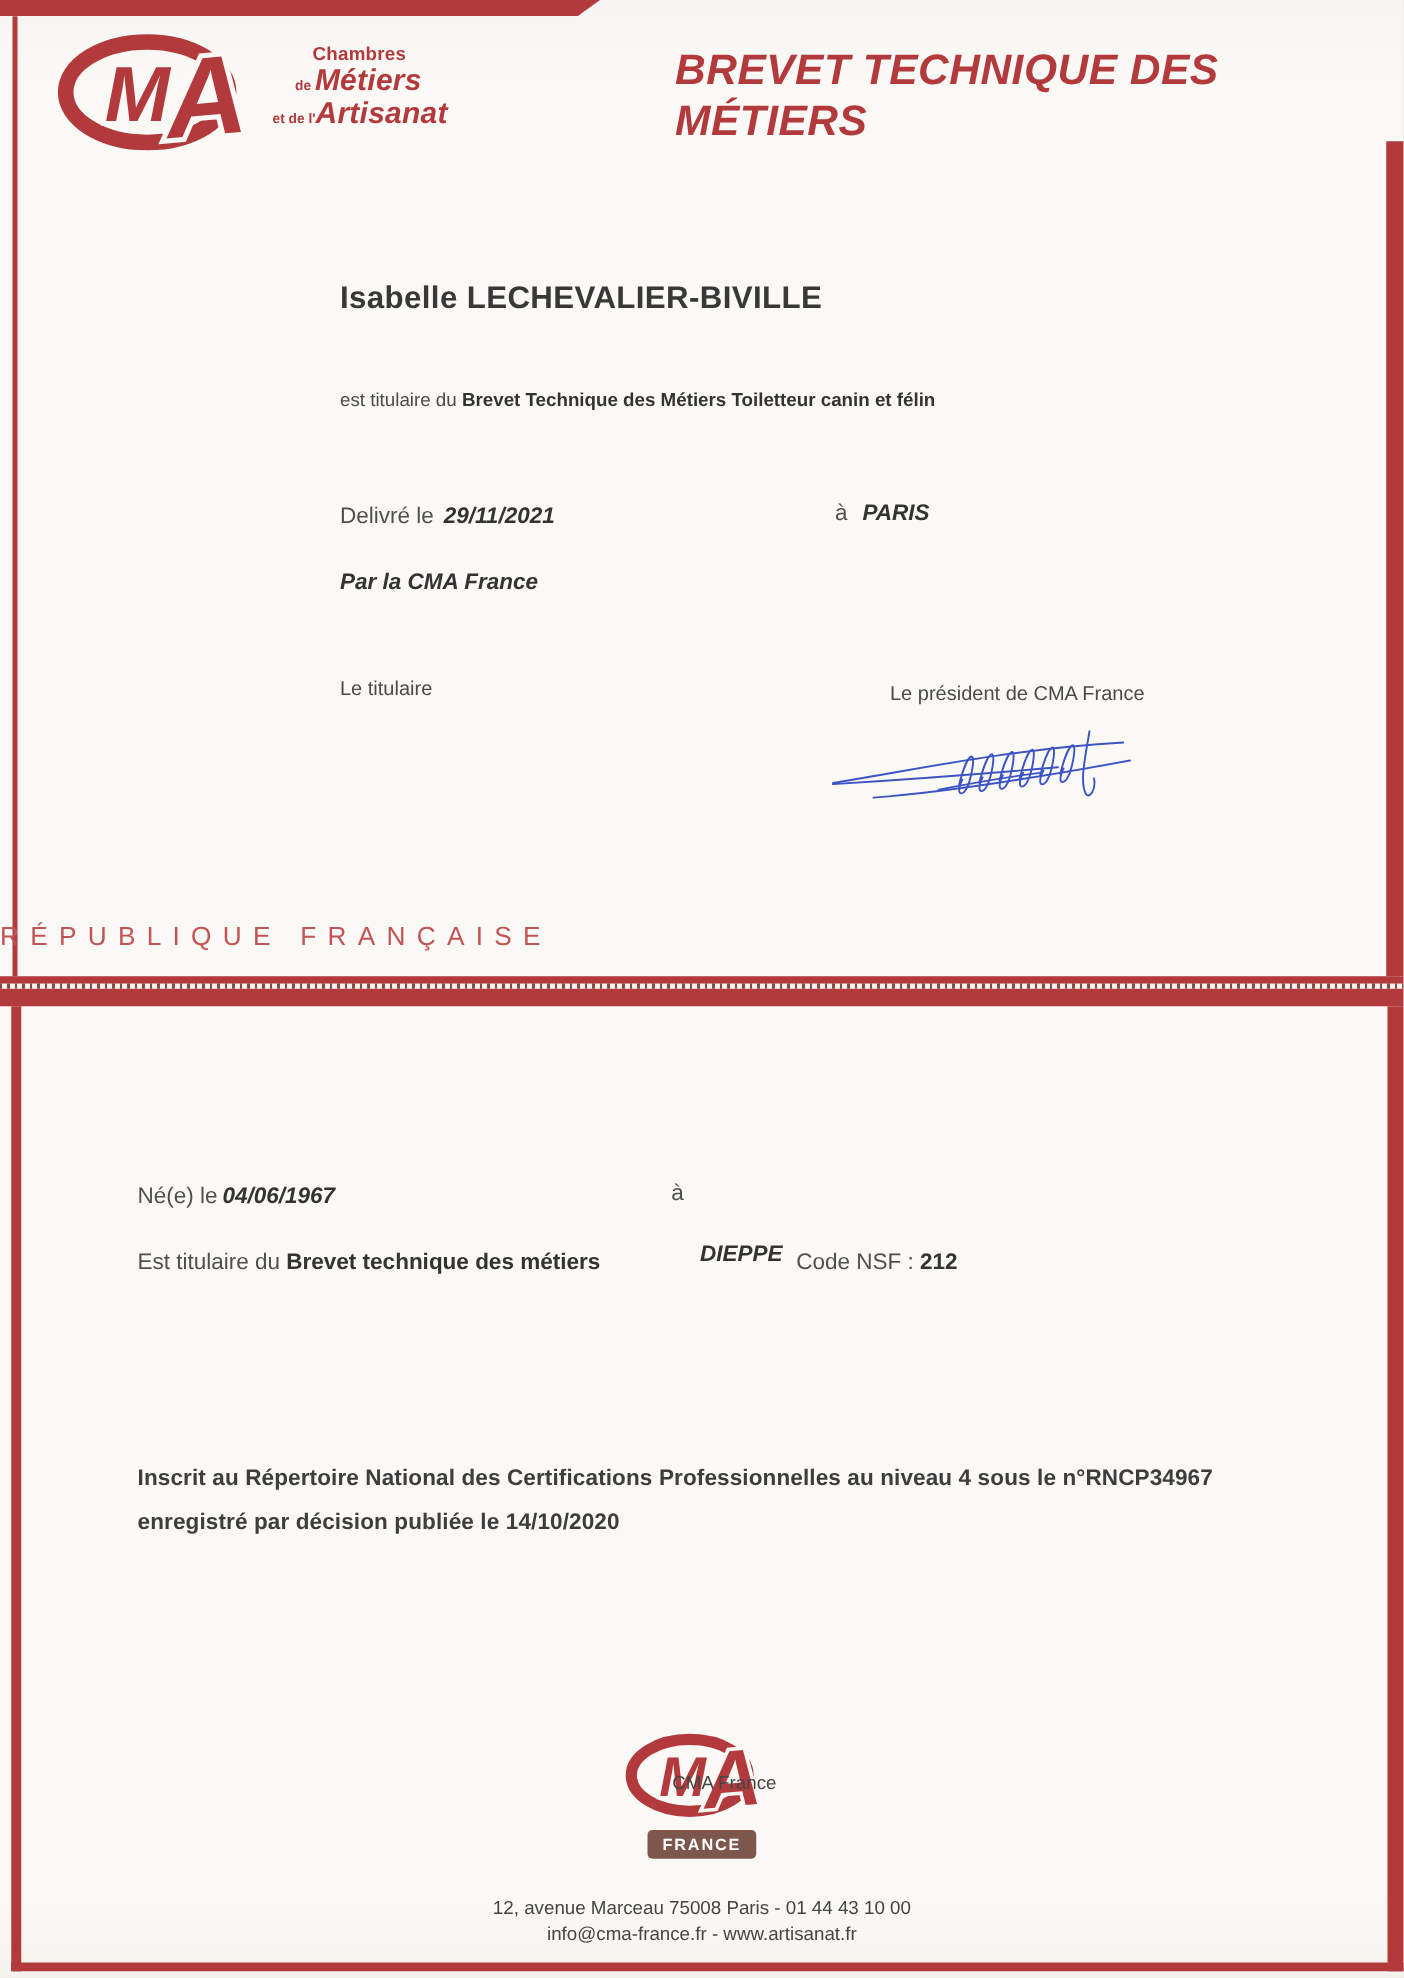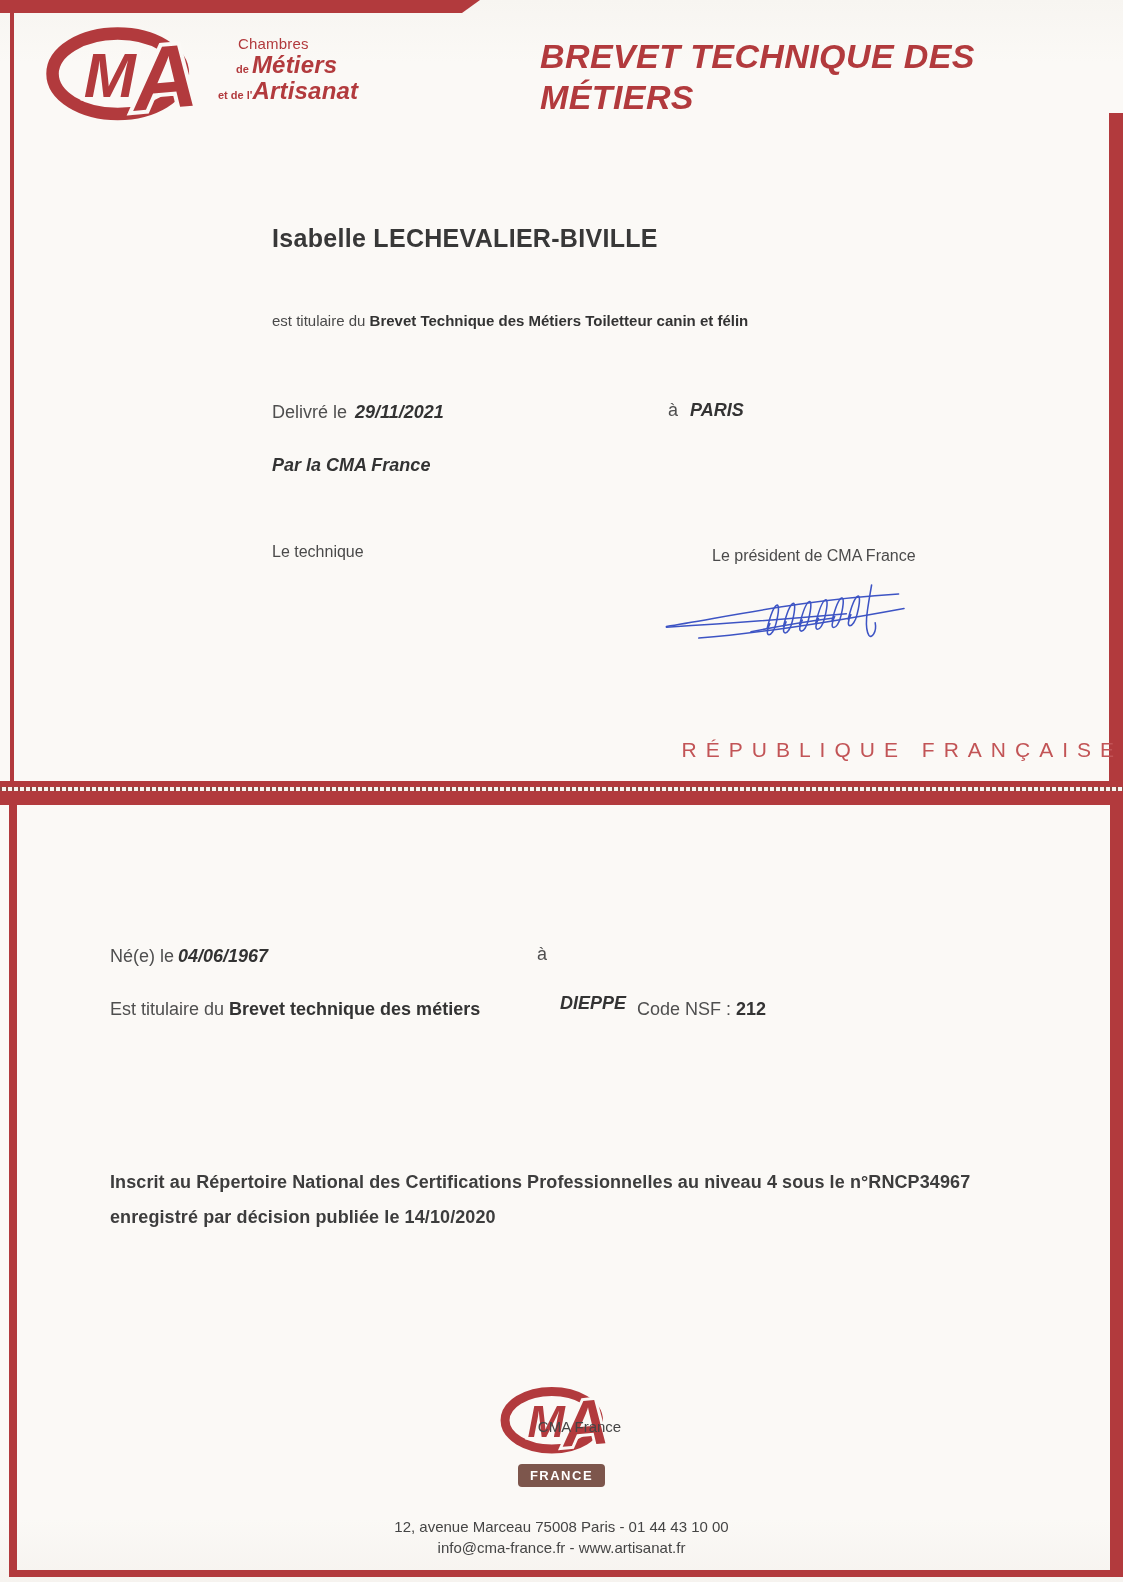--- a/index.html
+++ b/index.html
@@ -17,35 +17,35 @@
   .right-rule{left:1109px;top:113px;width:14px;height:668px;background:#b23a3d;}
   .divider{left:0;top:781px;width:1123px;height:24px;}
   .divider .r1{height:6px;background:#b23a3d;}
   .divider .dots{height:4px;background:repeating-linear-gradient(90deg,#8a4a44 0 2px,#f7f4ef 2px 6px);}
   .divider .r2{height:14px;background:#b23a3d;}
   .frame2{left:9px;top:805px;width:1114px;height:772px;
     border-left:8px solid #b23a3d;border-right:13px solid #b23a3d;border-bottom:7px solid #b23a3d;}
   
   .logo-wrap{left:42px;top:22px;width:180px;height:100px;}
   .wordmark{left:218px;top:36px;color:#b23a3d;line-height:1.02;white-space:nowrap;}
-  .wm1{font-weight:400;font-size:15px;margin-left:20px;letter-spacing:.2px;}
+  .wm1{font-weight:700;font-size:15px;margin-left:32px;letter-spacing:.2px;}
   .wm-small{font-size:11px;font-weight:700;}
   .wm-big{font-size:24px;font-weight:700;font-style:italic;letter-spacing:.2px;}
   .wm2{margin-left:18px;margin-top:2px;}
   .wm3{margin-top:1px;text-align:center;}
   .title{left:540px;top:36px;width:560px;color:#b23a3d;
     font-size:34px;font-weight:700;font-style:italic;line-height:1.22;letter-spacing:.4px;}
   
   .holder-name{left:272px;top:224px;font-size:25px;font-weight:700;color:#383838;letter-spacing:.3px;}
   .statement{left:272px;top:312px;font-size:15px;color:#4a4a4a;}
   .statement b{color:#333;}
   .lbl{font-size:18px;color:#4f4f4f;}
   .val{font-size:18px;font-weight:700;color:#333;font-style:italic;}
   .caption{font-size:16px;color:#4a4a4a;}
-  .republic{left:0;top:738px;width:1123px;text-align:right;color:#c25456;
+  .republic{left:0;top:738px;width:1123px;text-align:left;color:#c25456;
     font-size:21px;letter-spacing:9px;font-weight:400;}
   .sig{left:652px;top:576px;}
   
   .rncp{font-size:18px;font-weight:600;color:#3d3d3d;letter-spacing:.1px;}
   .footer-center{left:0;width:1123px;text-align:center;}
   .badge{display:inline-block;background:#7d564c;color:#fff;font-weight:700;
     font-size:13px;letter-spacing:1.5px;padding:4px 12px;border-radius:4px;}
   .foot-txt{font-size:15px;color:#454545;line-height:1.4;}
 </style>
 </head>
@@ -82,21 +82,21 @@
       <span>est titulaire du </span><b>Brevet Technique des Métiers Toiletteur canin et félin</b>
     </div>
 
     <span class="abs lbl" style="left:272px;top:402px;">Delivré le</span>
     <span class="abs val" style="left:355px;top:402px;">29/11/2021</span>
     <span class="abs lbl" style="left:668px;top:400px;">à</span>
     <span class="abs val" style="left:690px;top:400px;">PARIS</span>
 
     <span class="abs val" style="left:272px;top:455px;">Par la CMA France</span>
 
-    <span class="abs caption" style="left:272px;top:543px;">Le technique</span>
+    <span class="abs caption" style="left:272px;top:543px;">Le titulaire</span>
     <span class="abs caption" style="left:712px;top:547px;">Le président de CMA France</span>
 
     <div class="abs sig">
       <svg width="270" height="72" viewBox="0 0 280 80" fill="none" aria-hidden="true">
         <g stroke="#3d54c4" stroke-width="1.7" stroke-linecap="round">
           <path d="M6,56 C70,46 160,26 264,20"></path>
           <path d="M6,57 C85,52 150,47 206,42"></path>
           <path d="M42,69 C120,63 205,48 270,36"></path>
           <path d="M100,62 C120,58 150,52 190,47"></path>
           <path d="M118,58 C126,26 135,24 128,52 C124,70 113,69 121,53"></path>

